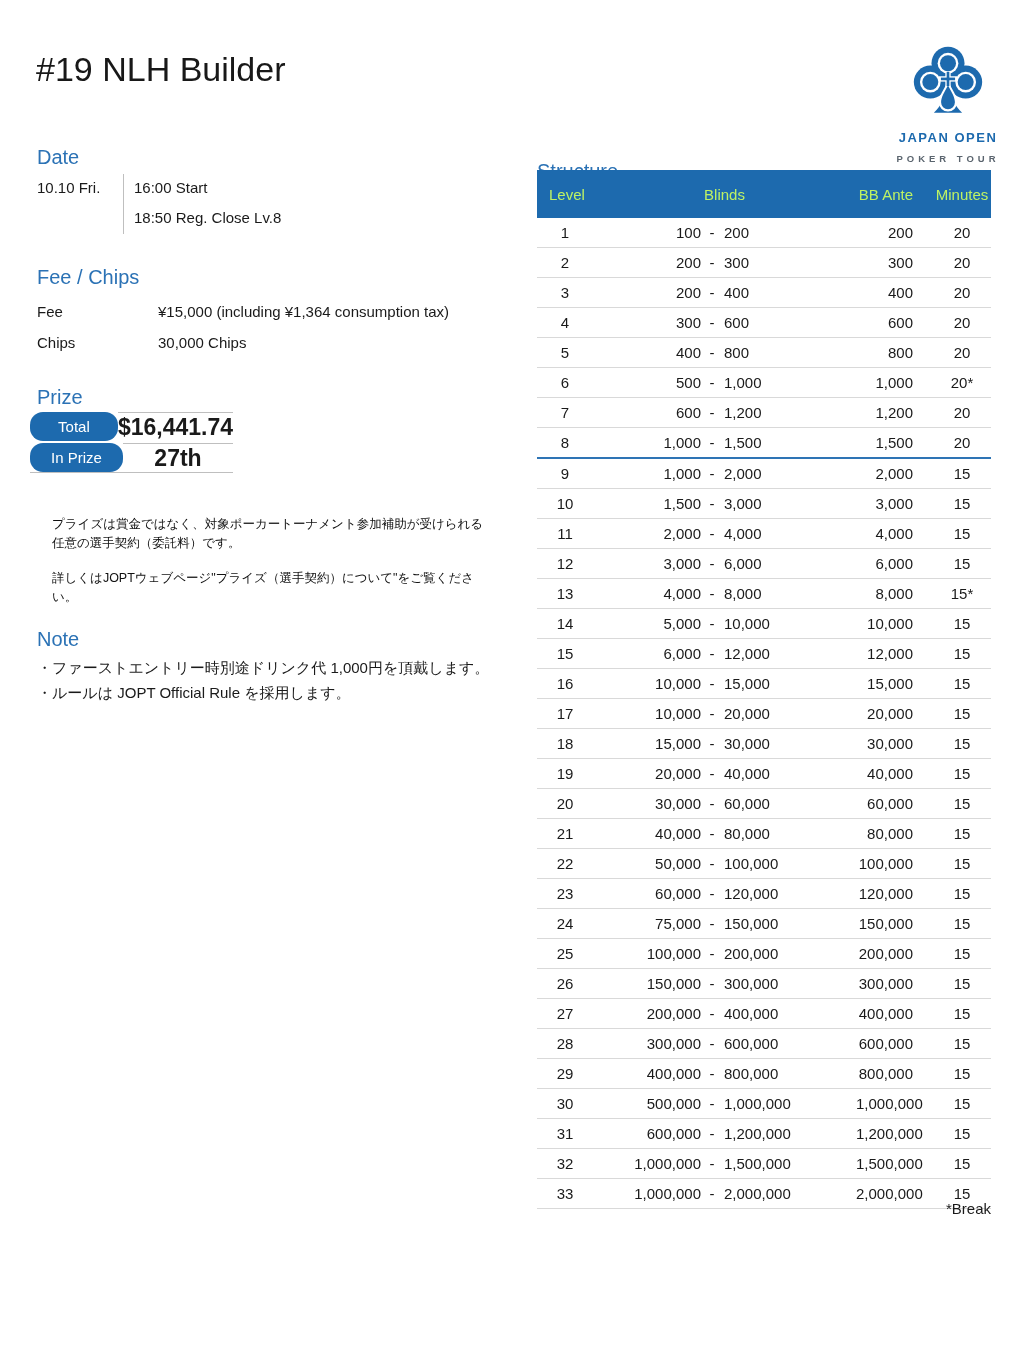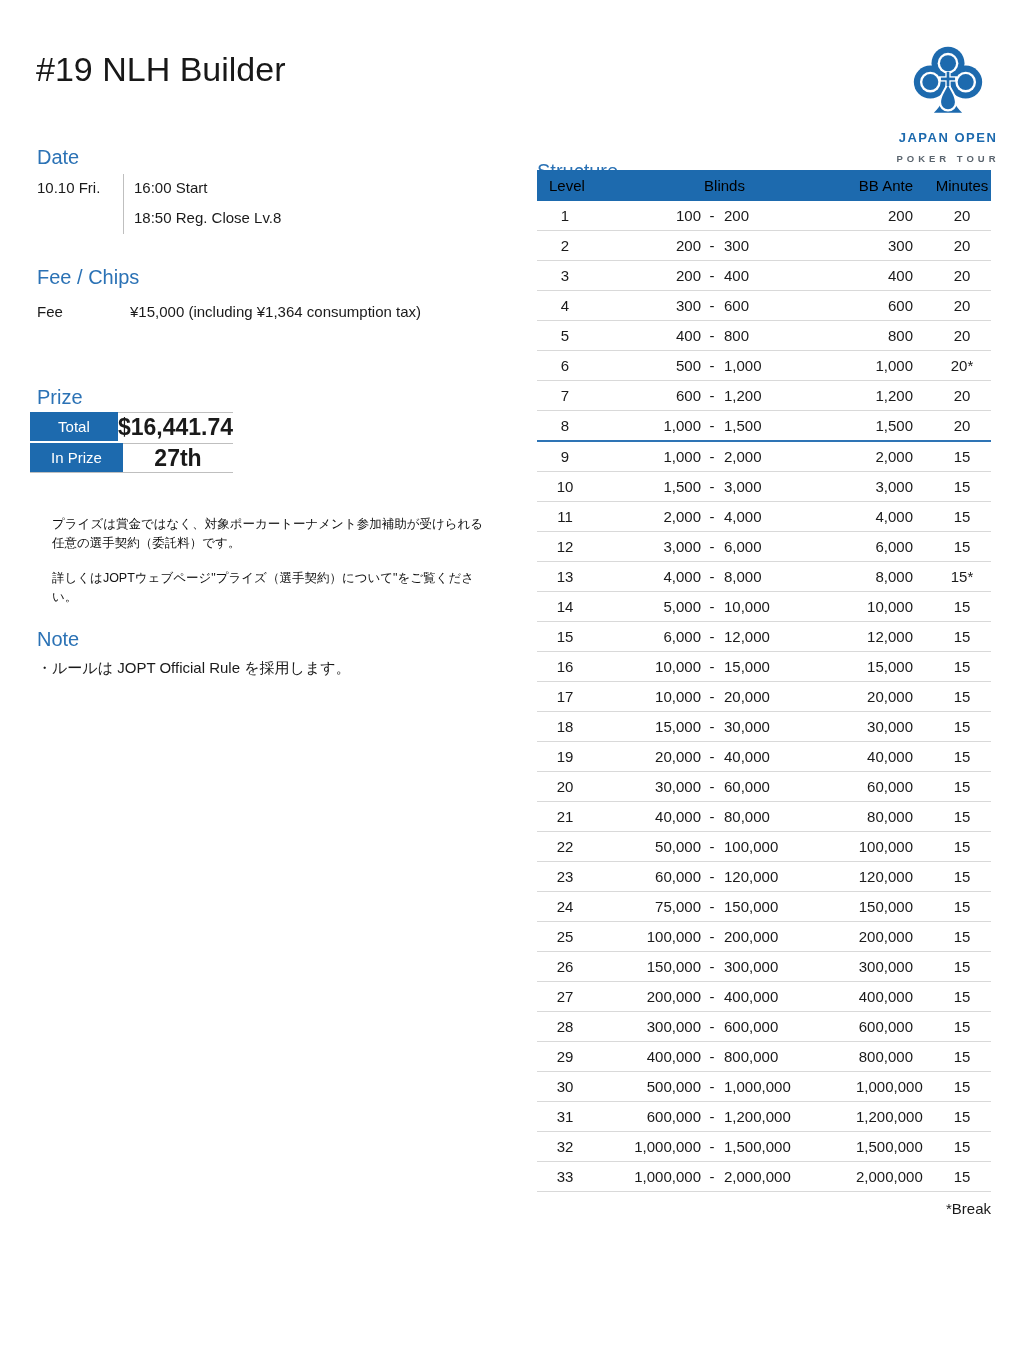--- a/index.html
+++ b/index.html
@@ -37,45 +37,45 @@
   .date-day{width:86px;padding-top:7px;font-size:15px;}
   .date-divider{width:1px;background:var(--grayline);height:60px;margin-top:2px;}
   .date-lines{padding-left:10px;}
   .date-line{height:30px;display:flex;align-items:center;font-size:15px;white-space:nowrap;}
 
   
   .fee-h{left:37px;top:266px;}
   .kv-rows{left:37px;top:296px;}
   .kv-row{display:flex;height:31px;align-items:center;font-size:15px;}
   .kv-label{width:93px;}
-  .kv-value{white-space:nowrap;}
+  .kv-value{white-space:nowrap;margin-left:28px;}
 
   
   .prize-h{left:37px;top:386px;}
   .prize-table{left:30px;top:412px;width:203px;border-bottom:1px solid var(--grayline);}
   .prize-row{display:flex;height:29px;margin-bottom:2px;}
   .prize-row:last-child{margin-bottom:0;}
-  .prize-label{width:93px;background:var(--accent);color:#fff;font-size:15px;display:flex;align-items:center;justify-content:center;}
+  .prize-label{width:93px;background:var(--accent);color:#fff;font-size:15px;display:flex;align-items:center;justify-content:center;border-radius:13px;}
   .prize-value{flex:1;border-top:1px solid var(--grayline);font-size:23px;font-weight:bold;display:flex;align-items:center;justify-content:center;background:#fff;}
 
   
   .disclaimer{left:36px;top:499px;width:474px;font-size:12.5px;line-height:19px;color:#111;}
   .disclaimer p{margin:16px;}
 
   
   .note-h{left:37px;top:628px;}
   .note-body{left:37px;top:655px;width:480px;}
   .note-line{font-size:15px;line-height:25px;white-space:nowrap;}
 
   
   .structure-h{left:537px;top:160px;}
   .structure-table{left:537px;top:170px;width:454px;}
   .sheader{
     display:grid;grid-template-columns:56px 108px 22px 133px 77px 58px;
-    background:var(--accent);color:#000000;height:31px;align-items:center;font-size:15px;
+    background:var(--accent);color:#bef264;height:48px;align-items:center;font-size:15px;
   }
   .sheader .h-level{padding-left:12px;}
   .sheader .h-blinds{grid-column:2 / span 3;text-align:center;}
   .sheader .h-ante{text-align:right;padding-right:20px;}
   .sheader .h-min{text-align:center;}
   .srow{
     display:grid;grid-template-columns:56px 108px 22px 133px 77px 58px;
     height:30px;align-items:center;font-size:15px;border-bottom:1px solid var(--rowline);
   }
   .srow .c{white-space:nowrap;}
@@ -132,20 +132,24 @@
     <div class="date-line">18:50 Reg. Close Lv.8</div>
   </div>
 </div>
 
 <div class="abs sec-h fee-h">Fee / Chips</div>
 <div class="abs kv-rows">
   <div class="kv-row">
     <div class="kv-label">Fee</div>
     <div class="kv-value">¥15,000 (including ¥1,364 consumption tax)</div>
   </div>
+  <div class="kv-row">
+    <div class="kv-label">Chips</div>
+    <div class="kv-value">30,000 Chips</div>
+  </div>
 </div>
 
 <div class="abs sec-h prize-h">Prize</div>
 <div class="abs prize-table">
   <div class="prize-row">
     <div class="prize-label">Total</div>
     <div class="prize-value">$16,441.74</div>
   </div>
   <div class="prize-row">
     <div class="prize-label">In Prize</div>
@@ -153,20 +157,21 @@
   </div>
 </div>
 
 <div class="abs disclaimer">
   <p>プライズは賞金ではなく、対象ポーカートーナメント参加補助が受けられる任意の選手契約（委託料）です。</p>
   <p>詳しくはJOPTウェブページ"プライズ（選手契約）について"をご覧ください。</p>
 </div>
 
 <div class="abs sec-h note-h">Note</div>
 <div class="abs note-body">
+  <div class="note-line">・ファーストエントリー時別途ドリンク代 1,000円を頂戴します。</div>
   <div class="note-line">・ルールは JOPT Official Rule を採用します。</div>
 </div>
 
 <div class="abs sec-h structure-h">Structure</div>
 <div class="abs structure-table">
   <div class="sheader">
     <div class="h-level">Level</div>
     <div class="h-blinds">Blinds</div>
     <div class="h-ante">BB Ante</div>
     <div class="h-min">Minutes</div>

